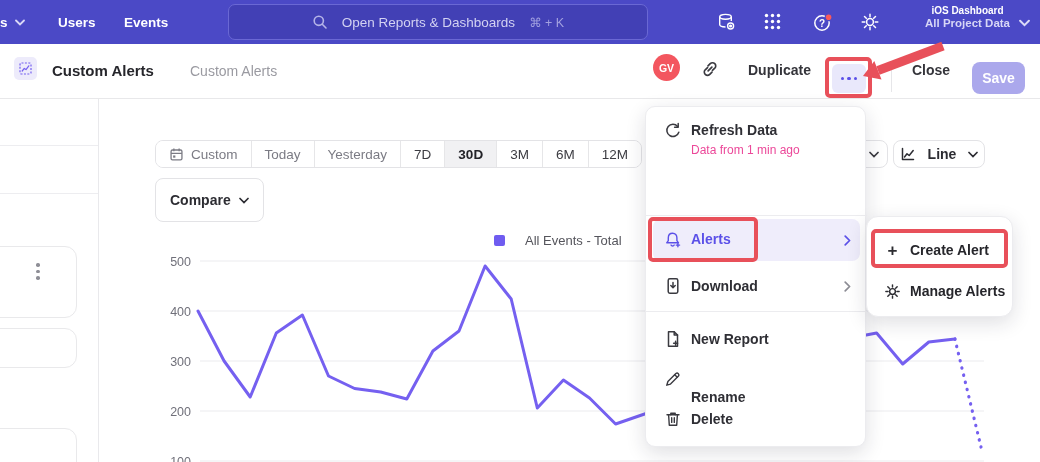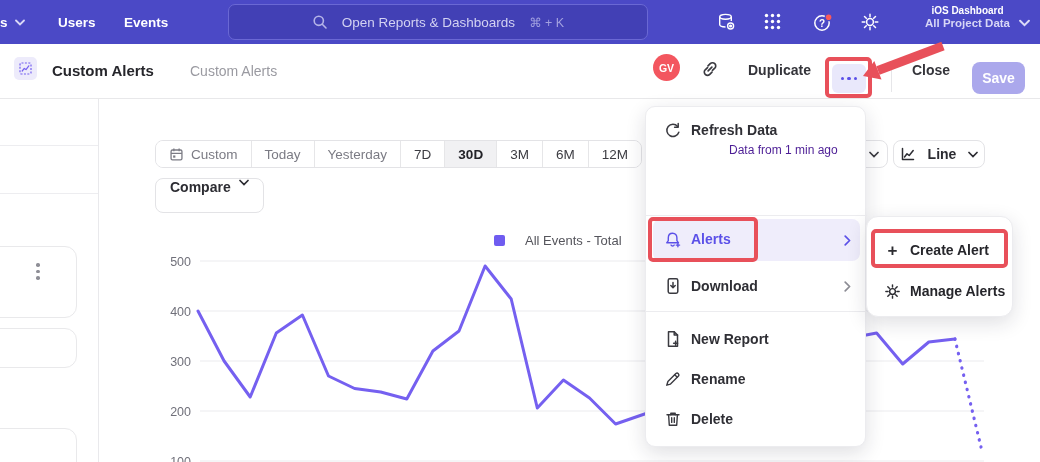--- a/index.html
+++ b/index.html
@@ -41,37 +41,37 @@
   .sb-card { position:absolute; left:-20px; width:97px; border:1px solid #e9e9eb; border-radius:12px; background:#fff; }
   .kebab { position:absolute; left:50px; top:16px; width:14px; height:20px; display:flex; flex-direction:column; gap:3px; align-items:center; cursor:pointer; }
   .kebab i { width:3.5px; height:3.5px; border-radius:50%; background:#8e8e96; }
 
   
   .segmented { position:absolute; left:155px; top:140px; height:28px; display:flex; border:1px solid #e3e3e6; border-radius:8px; overflow:hidden; background:#fff; z-index:2; }
   .seg-btn { display:flex; align-items:center; justify-content:flex-end; gap:7px; padding:0 13px; font-size:13.5px; color:#3c3c42; border-right:1px solid #e6e6e8; background:#fff; border-top:none; border-bottom:none; border-left:none; font-family:inherit; cursor:pointer; white-space:nowrap; }
   .seg-btn:last-child { border-right:none; }
   .seg-btn.muted { color:#7b7b84; }
   .seg-btn.selected { background:#f1f1f3; color:#232328; font-weight:700; }
-  .compare-btn { position:absolute; left:155px; top:178px; height:35px; padding:0 14px; border:1px solid #e3e3e6; border-radius:8px; background:#fff; display:flex; align-items:flex-start; gap:8px; font-size:14px; font-weight:600; color:#2c2c32; z-index:2; cursor:pointer; font-family:inherit; }
+  .compare-btn { position:absolute; left:155px; top:178px; height:44px; padding:0 14px; border:1px solid #e3e3e6; border-radius:8px; background:#fff; display:flex; align-items:center; gap:8px; font-size:14px; font-weight:600; color:#2c2c32; z-index:2; cursor:pointer; font-family:inherit; }
   .hidden-dd { position:absolute; left:790px; top:140px; width:98px; height:28px; border:1px solid #e3e3e6; border-radius:8px; background:#fff; z-index:2; cursor:pointer; }
   .hidden-dd .chev { position:absolute; right:8px; top:10px; color:#3c3c42; }
   .line-btn { position:absolute; left:893px; top:140px; width:92px; height:28px; border:1px solid #e3e3e6; border-radius:8px; background:#fff; display:flex; align-items:center; justify-content:center; gap:12px; font-size:14px; font-weight:600; color:#2c2c32; z-index:2; cursor:pointer; font-family:inherit; }
 
   
   #chart-svg { position:absolute; left:0; top:0; width:1040px; height:462px; z-index:1; }
   .legend { position:absolute; left:494px; top:233px; display:flex; align-items:center; gap:20px; z-index:1; cursor:pointer; }
   .legend .sq { width:11px; height:11px; border-radius:2px; background:#6f5cf0; }
   .legend .lt { font-size:13px; color:#55555c; }
 
   
   .menu { position:absolute; left:645px; top:106px; width:221px; height:341px; background:#fff; border:1px solid #ececef; border-radius:10px; box-shadow:0 6px 20px rgba(30,30,50,.14); z-index:5; }
   .m-item { position:absolute; left:0; width:221px; display:flex; align-items:center; cursor:pointer; color:#2f2f35; }
   .m-ic { position:absolute; left:18px; width:18px; height:18px; color:#3a3a40; }
   .m-label { position:absolute; left:45px; font-size:14px; font-weight:600; }
-  .m-sub { position:absolute; left:45px; top:30px; font-size:12px; font-weight:400; color:#4c1d95;margin-left:38px; }
+  .m-sub { position:absolute; left:45px; top:30px; font-size:12px; font-weight:400; color:#ec4899; }
   .m-short { position:absolute; right:15px; font-size:13px; color:#8c8c94; font-weight:400; }
   .m-chev { position:absolute; right:16px; top:50%; margin-top:-5px; color:#8c8c94; }
   .m-div { position:absolute; left:0; width:221px; height:1px; background:#ececef; }
   .m-alerts-hl { position:absolute; left:7px; top:0; width:207px; height:42px; background:#efedfb; border-radius:8px; }
   .alerts-row, .alerts-row .m-ic, .alerts-row .m-chev { color:#5b50e8; }
 
   
   .submenu { position:absolute; left:866px; top:216px; width:147px; height:101px; background:#fff; border:1px solid #ececef; border-radius:12px; box-shadow:0 6px 20px rgba(30,30,50,.14); z-index:6; }
   .s-item { position:absolute; left:0; width:147px; height:36px; display:flex; align-items:center; cursor:pointer; color:#26262b; }
   .s-ic { position:absolute; left:17px; width:17px; height:17px; color:#2c2c31; display:flex; align-items:center; justify-content:center; }
@@ -299,21 +299,21 @@
           <path d="M10.2 1.8 V5.1 H13.5"></path>
           <path d="M11.6 11.2 v4 M9.6 13.2 h4"></path>
         </svg>
       <span class="m-label" style="top:12px">New Report</span>
     </div>
     <div class="m-item" style="top:252px; height:40px">
       <svg class="m-ic" style="top:11px" width="18" height="18" viewBox="0 0 18 18" fill="none" stroke="currentColor" stroke-width="1.4" stroke-linecap="round" stroke-linejoin="round">
           <path d="M2.8 15.2 L3.9 11.5 L11.9 3.5 a1.85 1.85 0 0 1 2.6 2.6 L6.5 14.1 L2.8 15.2 z"></path>
           <path d="M10.7 4.7 L13.3 7.3"></path>
         </svg>
-      <span class="m-label" style="top:12px">Rename</span>
+      <span class="m-label" style="top:30px">Rename</span>
     </div>
     <div class="m-item" style="top:292px; height:40px">
       <svg class="m-ic" style="top:11px" width="18" height="18" viewBox="0 0 18 18" fill="none" stroke="currentColor" stroke-width="1.4" stroke-linecap="round" stroke-linejoin="round">
           <path d="M3 4.8 H15"></path>
           <path d="M6.8 4.8 V3.2 H11.2 V4.8"></path>
           <path d="M4.6 4.8 L5.3 15.3 H12.7 L13.4 4.8"></path>
           <path d="M7.7 7.8 v4.6 M10.3 7.8 v4.6"></path>
         </svg>
       <span class="m-label" style="top:12px">Delete</span>
     </div>

